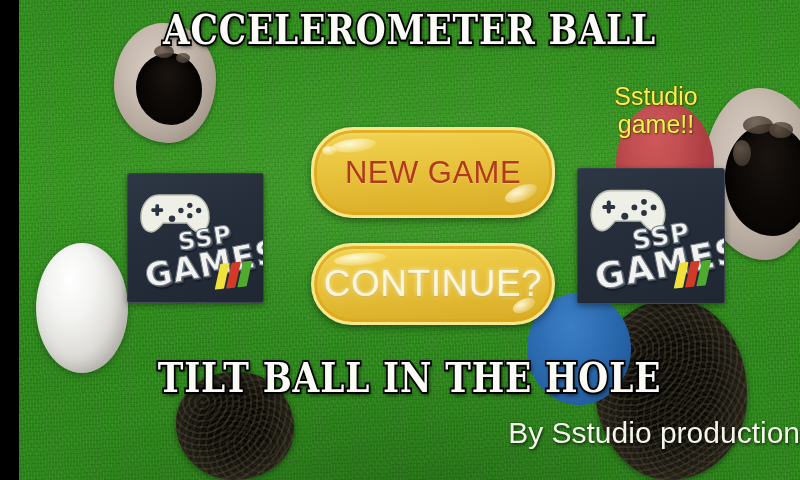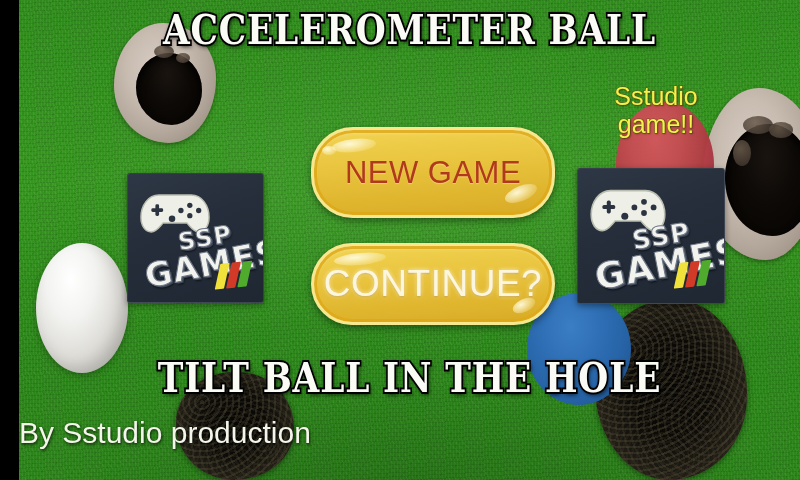--- a/index.html
+++ b/index.html
@@ -227,21 +227,21 @@
     paint-order: stroke fill;
     text-shadow: 1px 1px 2px rgba(40,30,0,.55);
     z-index: 32;
   }
 
   
   #credit-text {
     position: absolute;
     left: 0; top: 416px;
     width: 100%;
-    text-align: left;
+    text-align: right;
     font-family: "Liberation Sans", sans-serif;
     font-size: 30px;
     color: #f4f6ea;
     text-shadow: 1px 2px 3px rgba(0,0,0,.55), 0 0 2px rgba(0,0,0,.45);
     z-index: 30;
   }
 
   
   .menu-button {
     position: absolute;

